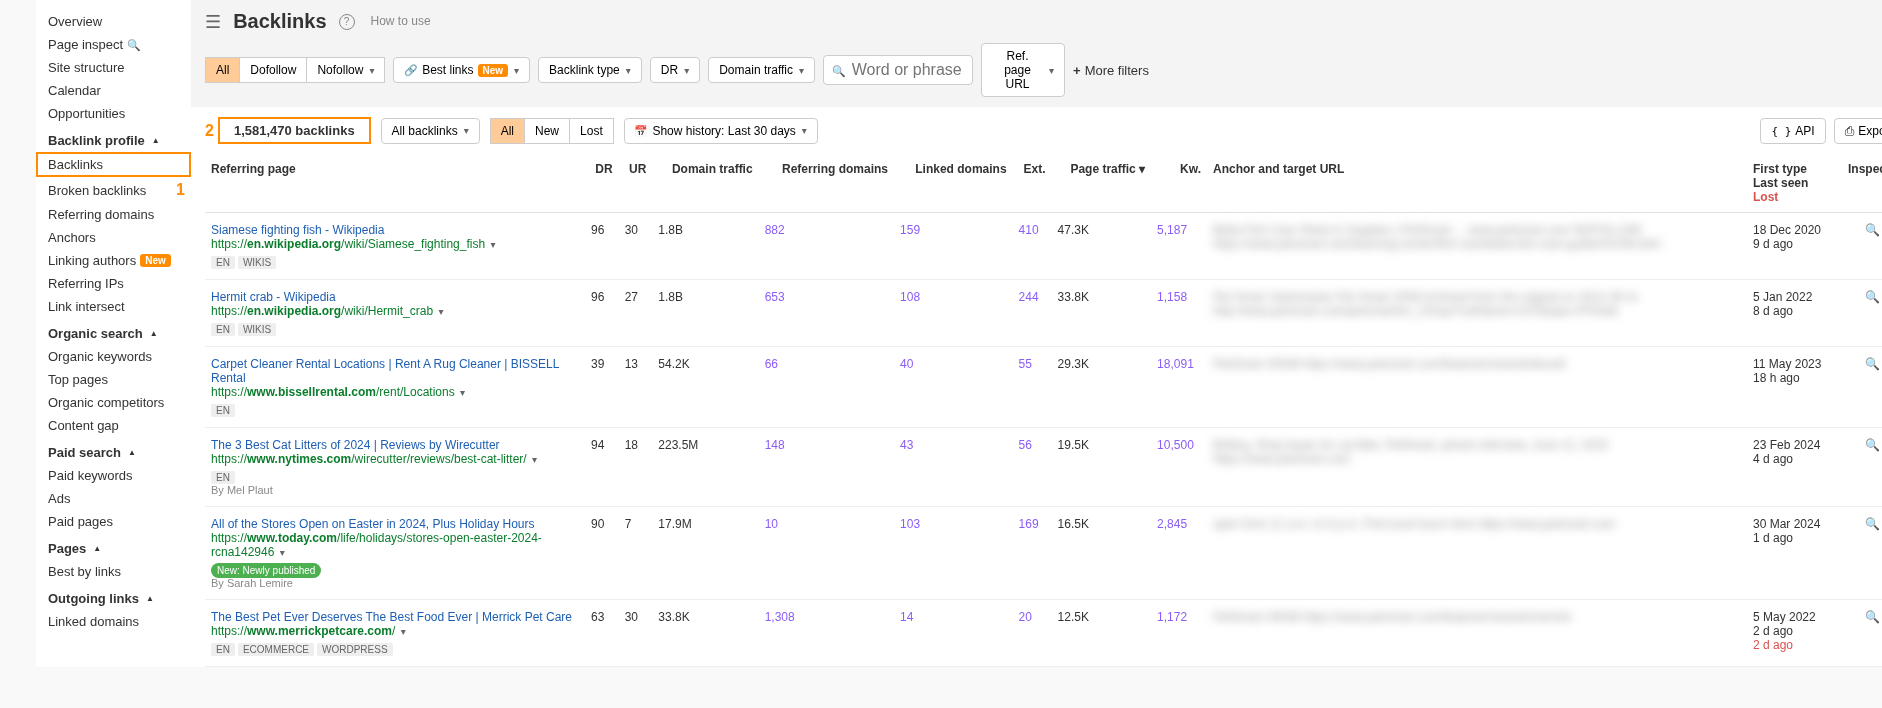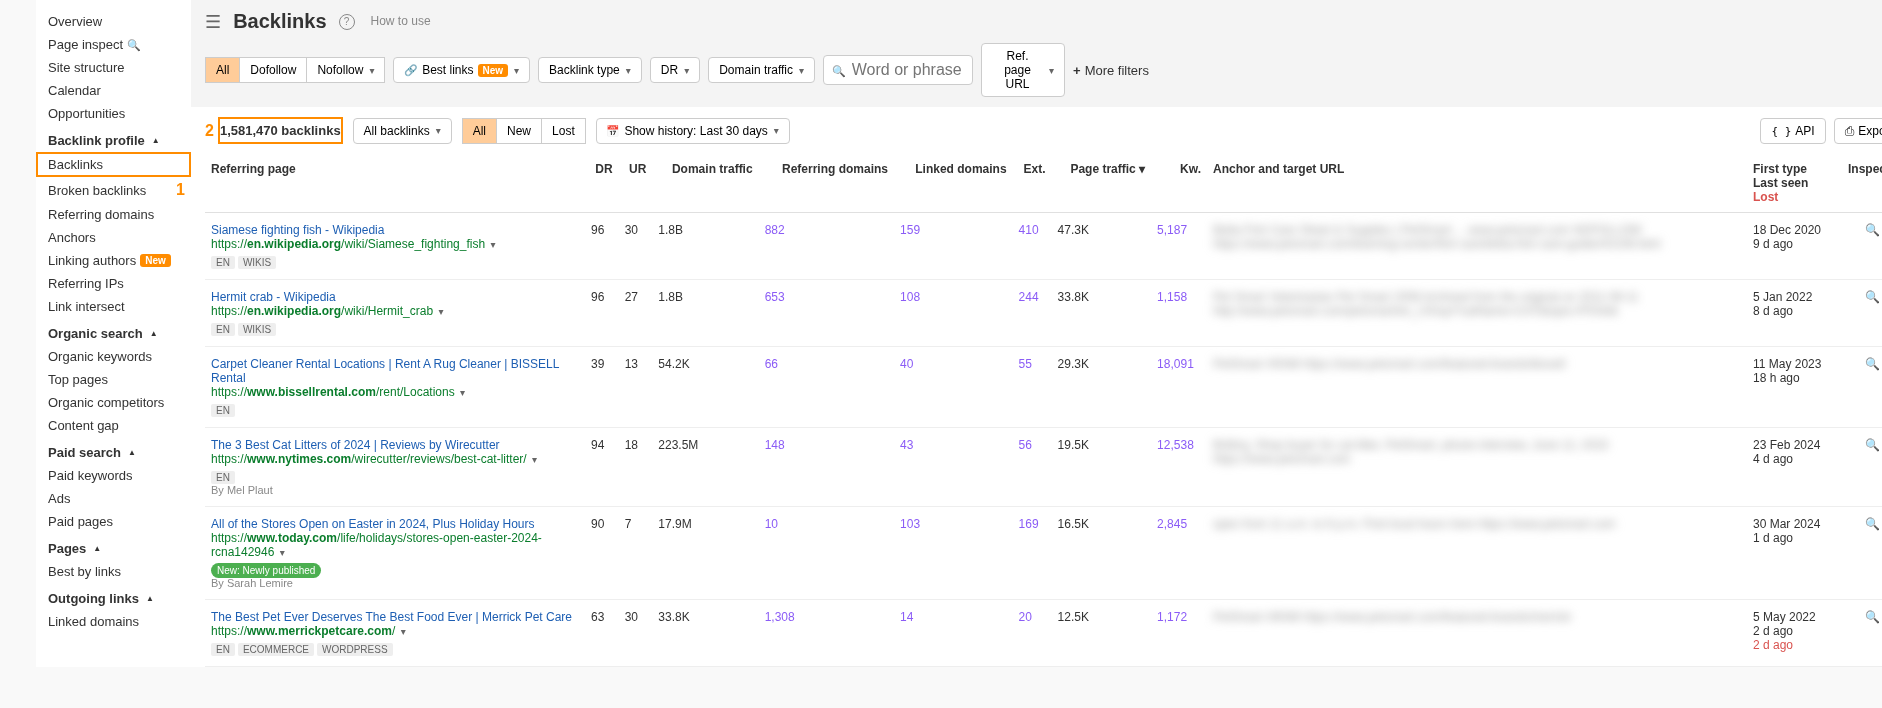--- a/index.html
+++ b/index.html
@@ -19,21 +19,21 @@
 .filter-bar { display: flex; align-items: center; gap: 8px; padding: 0 14px 10px; flex-wrap: wrap; }
 .btn-group { display: inline-flex; border: 1px solid #ccc; border-radius: 0; overflow: hidden; background: #000000; }
 .btn { padding: 5px 10px; border: none; background: #fff; cursor: pointer; font-size: 12px; border-right: 1px solid #ccc; display: flex; align-items: center; gap: 4px; }
 .btn:last-child { border-right: none; }
 .btn.active { background: #ffcc99; }
 .btn-solo { border: 1px solid #ccc; border-radius: 4px; padding: 5px 10px; background: #fff; cursor: pointer; font-size: 12px; display: inline-flex; align-items: center; gap: 4px; }
 .search-box { border: 1px solid #ccc; border-radius: 4px; padding: 5px 8px; background: #fff; display: flex; align-items: center; gap: 6px; width: 150px; }
 .search-box input { border: none; outline: none; flex: 1; font-size: 16px; width: 100%; }
 .caret-down::after { content: "▾"; font-size: 10px; margin-left: 2px; color: #666; }
 .toolbar { display: flex; align-items: center; gap: 10px; padding: 10px 14px; background: #fff; }
-.count-box { border: 2px solid #ff8c00; padding: 4px 0; font-weight: 600; font-size: 13px; }
+.count-box { border: 2px solid #ff8c00; padding: 4px 14px; font-weight: 600; font-size: 13px; }
 .annotation { color: #ff8c00; font-weight: bold; font-size: 16px; margin-right: -6px; }
 .toolbar-right { margin-left: auto; display: flex; gap: 8px; }
 .table-wrap { background: #fff; padding: 0 14px; }
 table { width: 100%; border-collapse: collapse; }
 th { text-align: left; padding: 8px 6px; font-weight: 600; font-size: 12px; border-bottom: 1px solid #e0e0e0; color: #333; vertical-align: top; }
 th.num { text-align: right; }
 td { padding: 10px 6px; border-bottom: 1px solid #eee; vertical-align: top; font-size: 12px; }
 td.num { }
 .link-title { color: #1e5fb3; cursor: pointer; }
 .link-url { color: #0a7d2c; cursor: pointer; }
@@ -259,21 +259,21 @@
       <div style="margin-top:4px"><span class="tag">EN</span></div>
       <div class="byline">By Mel Plaut</div>
     </td>
     <td class="num">94</td>
     <td class="num">18</td>
     <td class="num">223.5M</td>
     <td class="num link-blue">148</td>
     <td class="num link-blue">43</td>
     <td class="num link-blue">56</td>
     <td class="num">19.5K</td>
-    <td class="num link-blue">12,538</td>
+    <td class="num link-blue">10,500</td>
     <td class="anchor-col">
                 <div class="blur">Brittiny, Shop buyer for cat litter, PetSmart, phone interview, June 12, 2023 https://www.petsmart.com</div>
               </td>
     <td class="date-col">
       <div>23 Feb 2024</div>
       <div>4 d ago</div>
 
     </td>
     <td style="text-align:center"><span class="mag-icon"></span></td>
   </tr>

